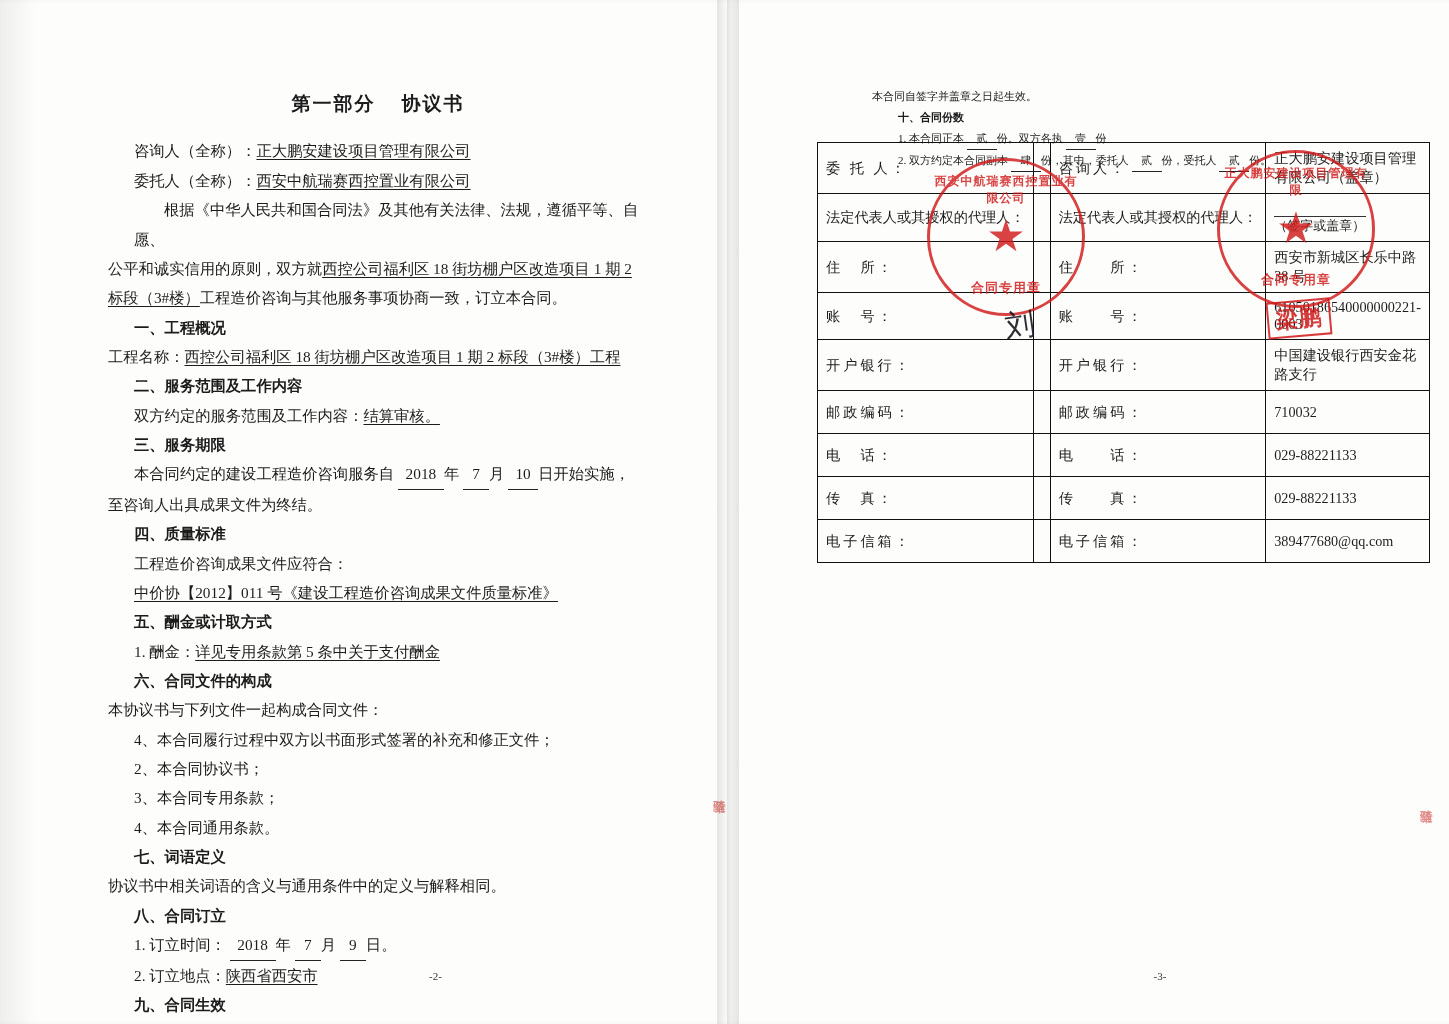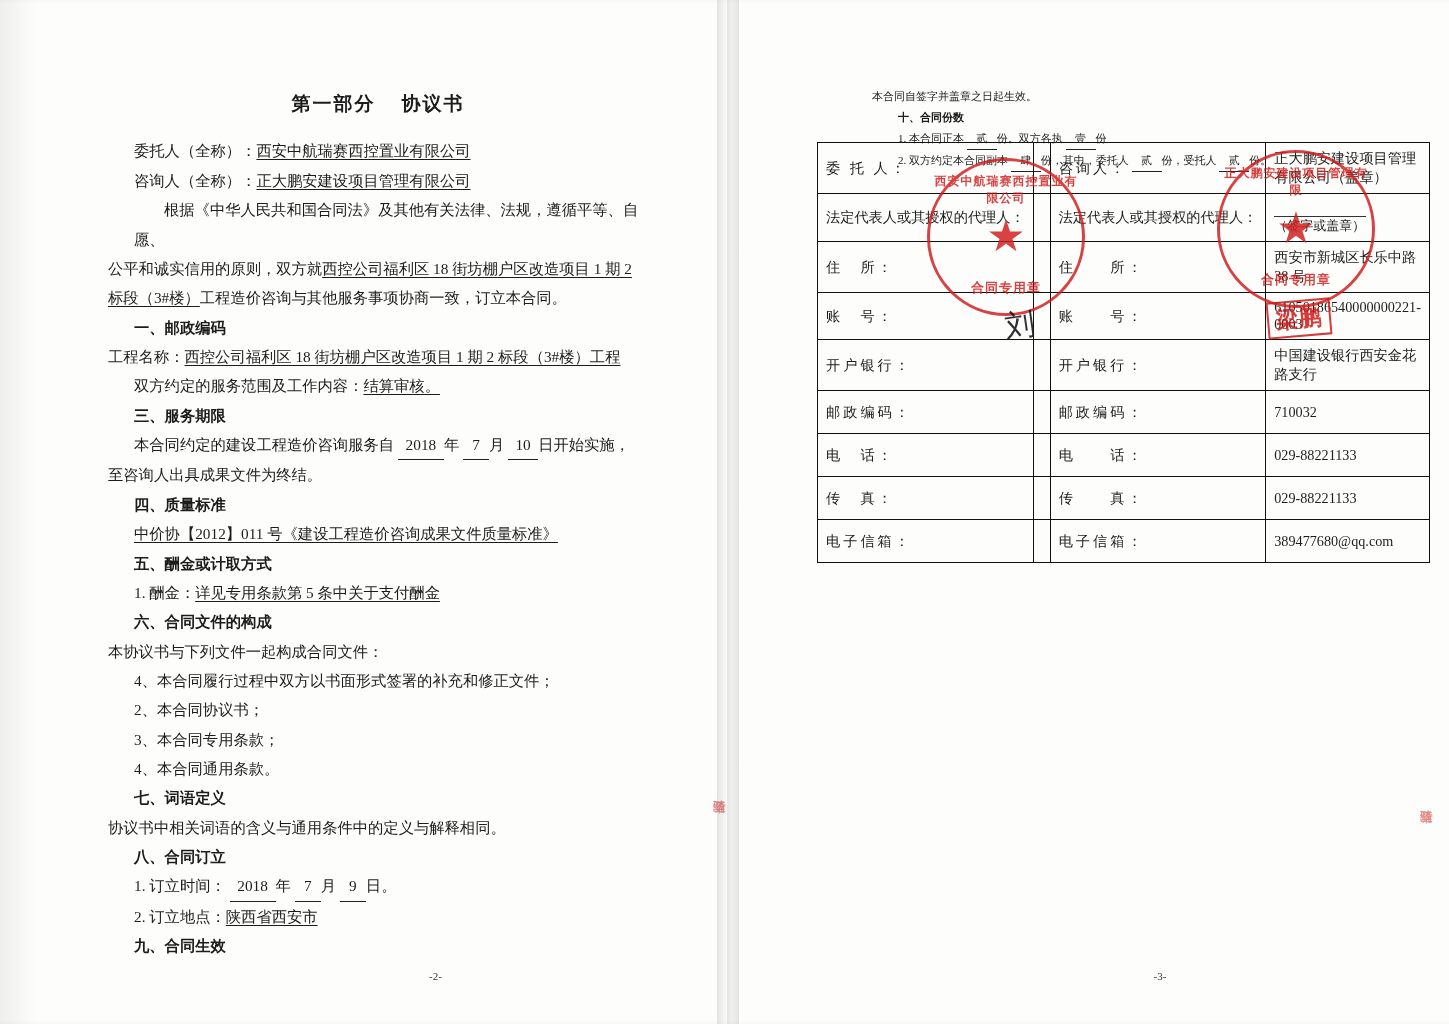--- a/index.html
+++ b/index.html
@@ -114,54 +114,56 @@
 <div class="page page-left">
   <div class="scan-edge" style="left:0;"></div>
 
   <div class="lcontent">
 
     <div class="doc-title">
       <span>第一部分</span><span class="gap"></span><span>协议书</span>
     </div>
 
     <p class="ind1">
+      <span>咨询人（全称）：</span><span class="u">正大鹏安建设项目管理有限公司</span>
+    </p>
+
+    <p class="ind1">
       <span>委托人（全称）：</span><span class="u">西安中航瑞赛西控置业有限公司</span>
-    </p>
-
-    <p class="ind1">
-      <span>咨询人（全称）：</span><span class="u">正大鹏安建设项目管理有限公司</span>
     </p>
 
     <p class="para-first" style="padding-left:26px;">根据《中华人民共和国合同法》及其他有关法律、法规，遵循平等、自愿、</p>
     <p>
       <span>公平和诚实信用的原则，双方就</span><span class="u">西控公司福利区 18 街坊棚户区改造项目 1 期 2</span>
     </p>
     <p>
       <span class="u">标段（3#楼）</span><span>工程造价咨询与其他服务事项协商一致，订立本合同。</span>
     </p>
 
-    <p class="sec">一、邮政编码</p>
+    <p class="sec">一、工程概况</p>
     <p>
       <span>工程名称：</span><span class="u">西控公司福利区 18 街坊棚户区改造项目 1 期 2 标段（3#楼）工程</span>
     </p>
 
+    <p class="sec">二、服务范围及工作内容</p>
     <p class="ind1">
       <span>双方约定的服务范围及工作内容：</span><span class="u">结算审核。</span>
     </p>
 
     <p class="sec">三、服务期限</p>
     <p class="ind1">
       <span>本合同约定的建设工程造价咨询服务自</span>
       <span class="ublank">2018</span><span>年</span>
       <span class="ublank" style="min-width:26px">7</span><span>月</span>
       <span class="ublank" style="min-width:30px">10</span><span>日开始实施，</span>
     </p>
     <p>至咨询人出具成果文件为终结。</p>
 
     <p class="sec">四、质量标准</p>
+    <p class="ind1">工程造价咨询成果文件应符合：</p>
     <p class="ind1 u">中价协【2012】011 号《建设工程造价咨询成果文件质量标准》</p>
 
     <p class="sec">五、酬金或计取方式</p>
     <p class="ind1">
       <span>1. 酬金：</span><span class="u">详见专用条款第 5 条中关于支付酬金</span>
     </p>
 
     <p class="sec">六、合同文件的构成</p>
     <p>本协议书与下列文件一起构成合同文件：</p>
     <p class="ind1">4、本合同履行过程中双方以书面形式签署的补充和修正文件；</p>

